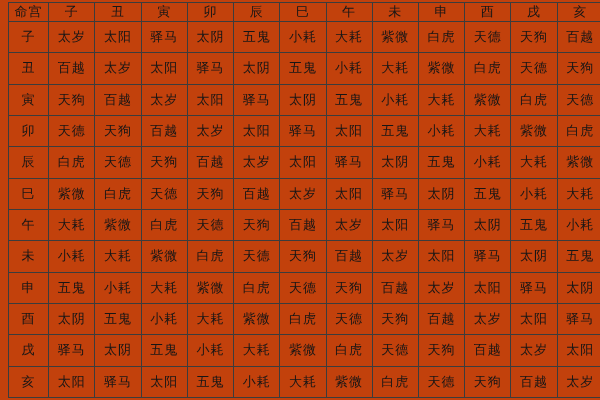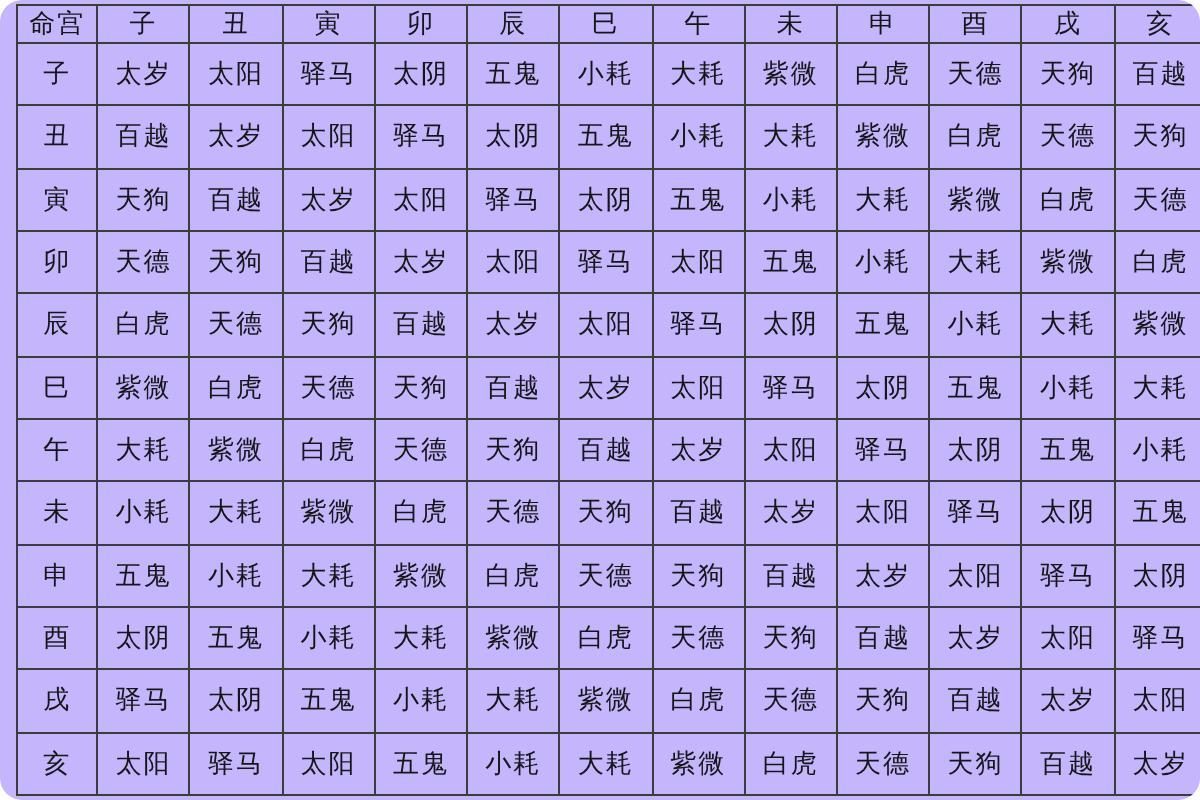--- a/index.html
+++ b/index.html
@@ -4,24 +4,23 @@
 <style>
   html, body {
     margin: 0;
     padding: 0;
     background: #ffffff;
   }
   #canvas {
     position: relative;
     width: 600px;
     height: 400px;
-    background: #c4b5fd;
+    background: #c2410c;
     overflow: hidden;
     font-family: "Liberation Sans", "DejaVu Sans", sans-serif;
-    border-radius: 11px;
   }
   table#shensha {
     position: absolute;
     left: 8px;
     top: 2px;
     width: 596px;   
     height: 396px;
     border-collapse: collapse;
     table-layout: fixed;
   }

